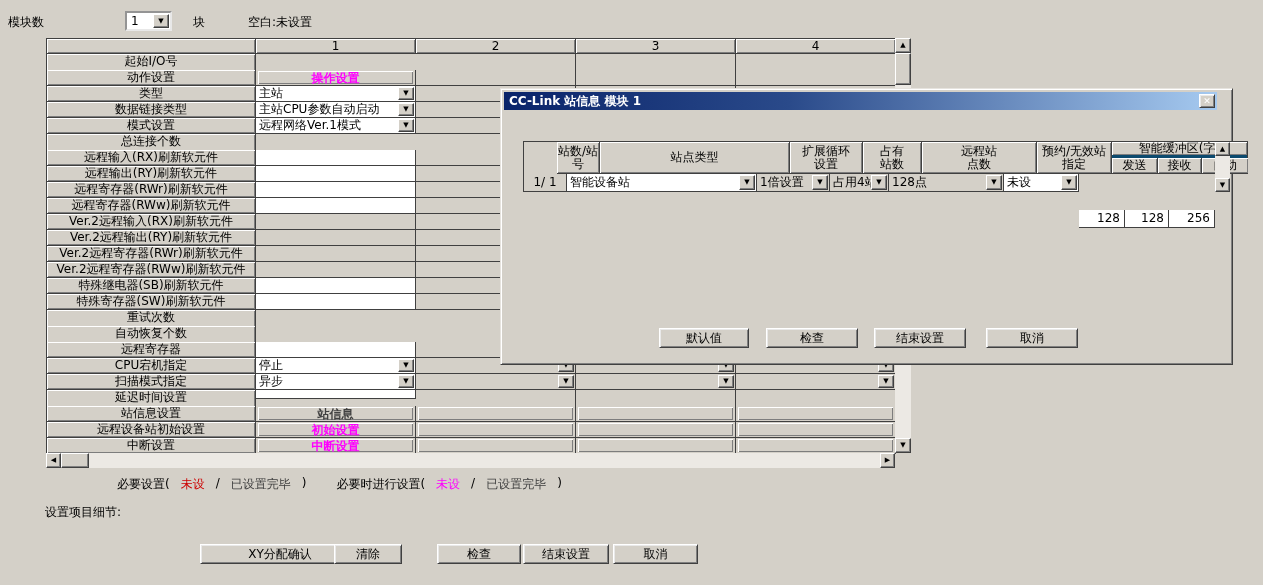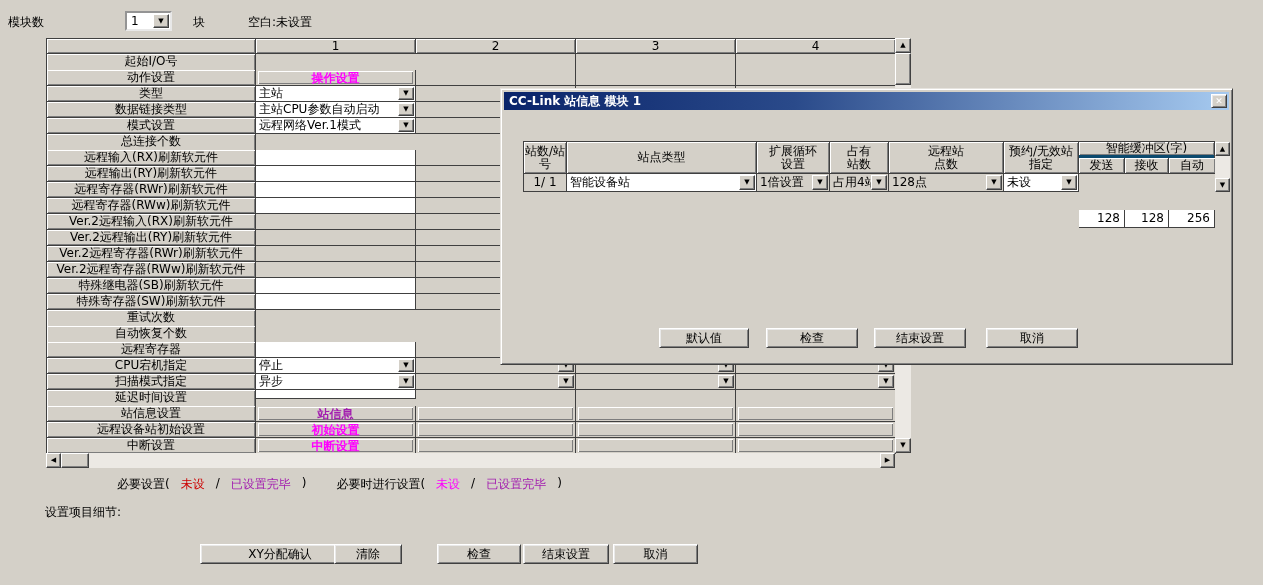--- a/index.html
+++ b/index.html
@@ -62,44 +62,44 @@
   .hscroll .thumb { left:15px; top:0; width:28px; height:15px; font-size:0; }
   .hscroll .right { right:0; top:0; width:15px; height:15px; }
   
   .legend { position:absolute; left:117px; top:476px; display:flex; gap:11px; font-size:12px; }
   .details { position:absolute; left:45px; top:504px; font-size:12px; }
   .bbtn { position:absolute; top:544px; height:20px; }
   
   .dialog { position:absolute; left:500px; top:88px; width:733px; height:277px;
     background:#d4d0c8; border:1px solid; border-color:#e6e3de #404040 #404040 #e6e3de;
     box-shadow:inset 1px 1px 0 #fff, inset -1px -1px 0 #808080; }
-  .dtitle { position:absolute; left:3px; top:3px; right:3px; height:18px;
+  .dtitle { position:absolute; left:3px; top:3px; right:15px; height:18px;
     background:linear-gradient(90deg,#0a246a 0%,#2a4a8a 40%,#a6caf0 100%);
     color:#fff; font-weight:bold; font-size:12px; display:flex; align-items:center; padding-left:5px; }
   .dclose { position:absolute; right:2px; top:2px; width:16px; height:14px; font-size:9px; font-weight:bold; }
   .dtable { position:absolute; left:22px; top:52px; border-left:1px solid #404040; border-top:1px solid #404040; }
   .drow { display:grid; grid-template-columns:43px 190px 73px 59px 115px 75px 46px 44px 46px; }
-  .dhead { height:32px; }
+  .dhead { height:32px;margin-left:33px; }
   .dhead .cell { height:32px; display:flex; align-items:center; justify-content:center;
     white-space:pre-line; text-align:center; line-height:13px; }
   .dhead .subwrap { display:flex; flex-direction:column; border-right:1px solid #404040; border-bottom:1px solid #404040; }
   .dhead .groupc { height:16px; background:#d4d0c8; box-shadow:inset 1px 1px 0 #fff, inset -1px -1px 0 #7d7d7d;
     display:flex; align-items:center; justify-content:center; border-bottom:3px solid #0c4a6e; }
   .dhead .subrow { display:grid; grid-template-columns:46px 44px 46px; height:15px; }
   .dhead .subrow .cell { height:15px; display:flex; align-items:center; justify-content:center; border-bottom:none; }
   .dhead .subrow .cell:last-child { border-right:none; }
   .ddata { height:18px; }
   .ddata .cell { height:18px; line-height:16px; }
   .dvscroll { position:absolute; left:691px; top:0; width:15px; height:50px; background:#ece9e4; }
   .dvscroll .up { left:0; top:0; width:15px; height:14px; }
   .dvscroll .down { left:0; bottom:0; width:15px; height:14px; }
   .dlgbtn { position:absolute; top:239px; width:90px; height:20px;font-family:Liberation Mono, monospace; }
   
   .c-red { color:#cc0000; }
-  .c-blue { color:#a21caf; }
+  .c-blue { color:#404040; }
   .c-magenta { color:#ff00ff; }
   .bold { font-weight:bold; }
 </style>
 </head>
 <body>
 
 <div class="topbar">
   <span class="lbl" style="left:8px">模块数</span>
   <div class="modcount">
     <span class="val">1</span>

